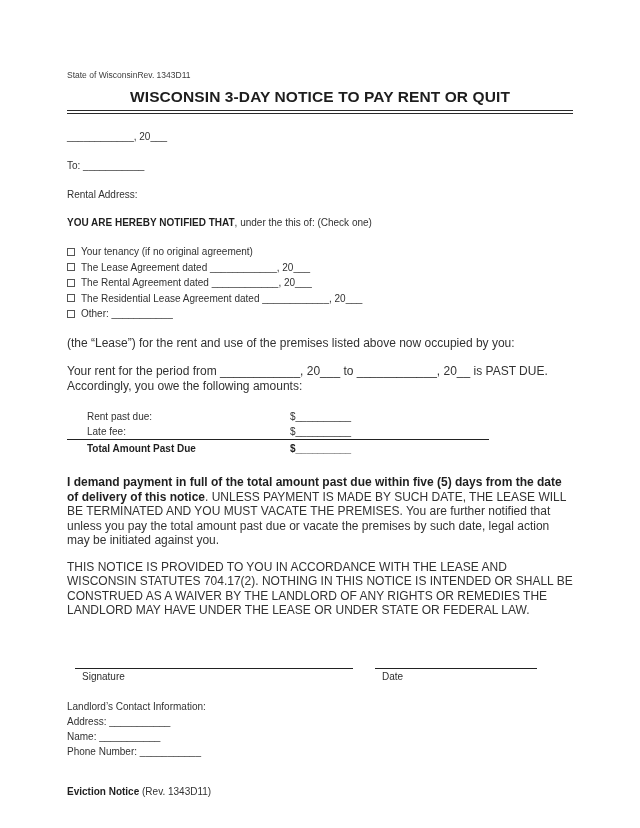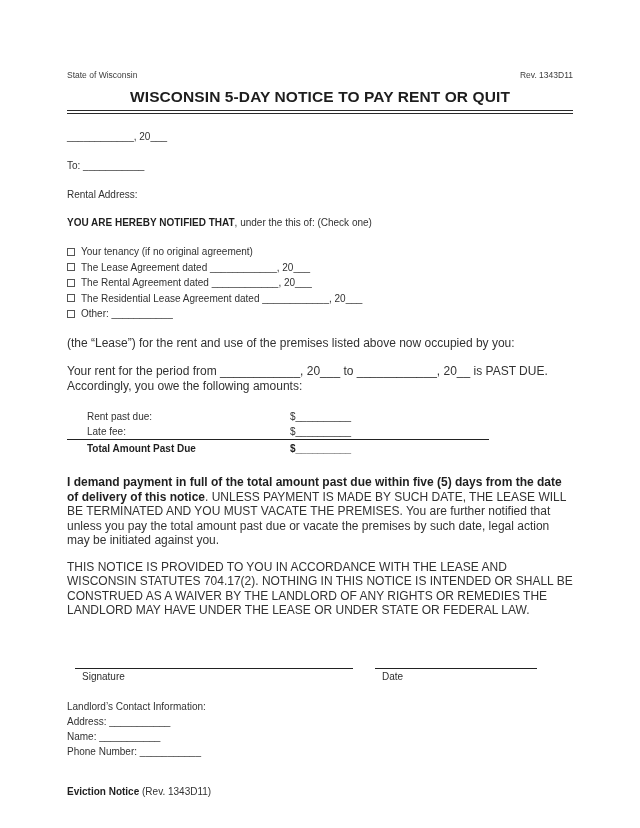--- a/index.html
+++ b/index.html
@@ -8,21 +8,21 @@
     font-family: "Liberation Sans", sans-serif;
     color: #323232;
     -webkit-font-smoothing: antialiased;
   }
   .page {
     box-sizing: border-box;
     width: 640px; height: 828px;
     padding: 70px 67px 0 67px;
   }
   .header-row {
-    display: flex; justify-content: space-between; align-items: baseline;
+    display: flex; align-items: baseline;
     font-size: 8.5px; color: #3c3c3c;
   }
   .title {
     margin-top: 8px;
     text-align: center;
     font-weight: bold;
     font-size: 15.5px;
     letter-spacing: 0.1px;
     color: #1d1d1d;
   }
@@ -76,21 +76,21 @@
 </head>
 <body>
 
 <div class="page">
 
   <div class="header-row">
     <span>State of Wisconsin</span>
     <span>Rev. 1343D11</span>
   </div>
 
-  <div class="title">WISCONSIN 5-DAY NOTICE TO PAY RENT OR QUIT</div>
+  <div class="title">WISCONSIN 3-DAY NOTICE TO PAY RENT OR QUIT</div>
   <div class="double-rule"></div>
 
   <div class="line">____________, 20___</div>
 
   <div class="line">To: ___________</div>
 
   <div class="line">Rental Address:</div>
 
   <div class="notified-line">
     <span class="bold">YOU ARE HEREBY NOTIFIED THAT</span><span>, under the this of: (Check one)</span>

